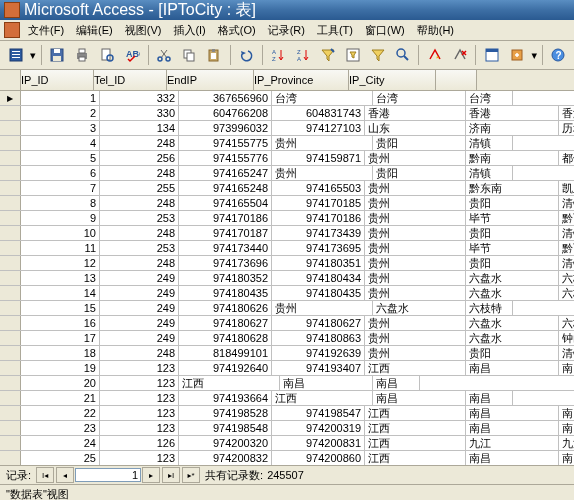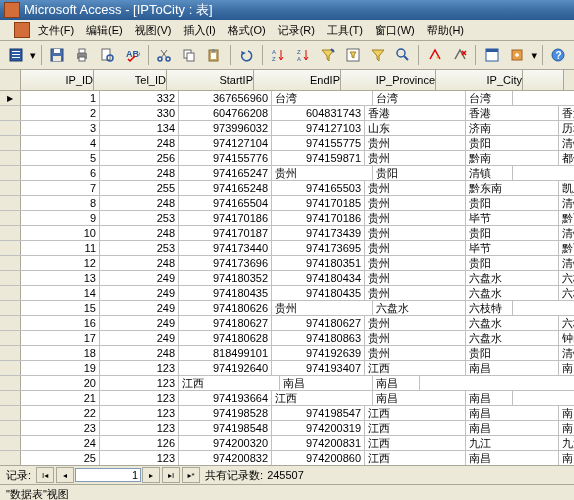--- a/index.html
+++ b/index.html
@@ -1,29 +1,29 @@
 <!DOCTYPE html>
 <html><head>
 <meta charset="utf-8">
 <style>
 html,body{margin:0;padding:0;font-family:"Microsoft YaHei","SimSun",Tahoma,sans-serif;font-size:11px;background:#ece9d8;width:574px;height:500px;overflow:hidden}
-.titlebar{background:linear-gradient(#5a8ec2,#3d6fa5 50%,#2a5a91);height:20px;color:#fff;display:flex;align-items:center;padding:0 4px;font-size:13px}
+.titlebar{background:linear-gradient(#5a8ec2,#3d6fa5 50%,#2a5a91);height:20px;color:#fff;display:flex;align-items:center;padding:0 4px;font-size:16px}
 .titlebar .icon{width:14px;height:14px;background:#d36e3a;border:1px solid #8a3e12;margin-right:4px;display:inline-block}
-.menubar{background:#ece9d8;height:20px;display:flex;align-items:center;padding:0 14px;border-bottom:1px solid #aca899}
+.menubar{background:#ece9d8;height:20px;display:flex;align-items:center;padding:0 4px;border-bottom:1px solid #aca899}
 .menubar .mi{padding:2px 6px;cursor:default}
 .menubar .sys{width:14px;height:14px;background:#d36e3a;border:1px solid #8a3e12;margin-right:2px}
 .toolbar{background:#ece9d8;height:28px;display:flex;align-items:center;padding:0 4px;border-bottom:1px solid #aca899;gap:2px}
 .tbtn{width:22px;height:22px;display:flex;align-items:center;justify-content:center;border:1px solid transparent;cursor:default}
 .tbtn svg{width:16px;height:16px}
 .tsep{width:1px;height:20px;background:#aca899;margin:0 2px}
 .tdrop{width:8px;display:flex;align-items:center;justify-content:center}
 .grid-wrap{position:relative;height:395px;background:#fff;overflow:hidden}
 .grid-header{display:flex;background:#ece9d8;border-bottom:1px solid #aca899;height:20px;position:relative}
 .row-sel-h{width:20px;border-right:1px solid #aca899;background:#ece9d8;flex-shrink:0}
-.col-h{border-right:1px solid #aca899;text-align:right;line-height:20px;font-size:11px;cursor:default;overflow:hidden;white-space:nowrap;flex-shrink:0;background:linear-gradient(#f8f8f4,#ece9d8)}
+.col-h{border-right:1px solid #aca899;text-align:left;line-height:20px;font-size:11px;cursor:default;overflow:hidden;white-space:nowrap;flex-shrink:0;background:linear-gradient(#f8f8f4,#ece9d8)}
 .grid-body{overflow:auto;height:375px}
 .row{display:flex;height:14px;border-bottom:1px solid #c0c0c0}
 .row-sel{width:20px;border-right:1px solid #aca899;background:#ece9d8;flex-shrink:0;display:flex;align-items:center;justify-content:center}
 .row-sel.cur::before{content:"▶";font-size:8px;color:#000}
 .cell{border-right:1px solid #c0c0c0;padding:0 3px;line-height:14px;overflow:hidden;white-space:nowrap;font-size:11px;flex-shrink:0}
 .cell.num{text-align:right}
 .navbar{height:18px;background:#ece9d8;border-top:1px solid #aca899;display:flex;align-items:center;font-size:11px;padding:0 2px}
 .navbar .lbl{margin:2px 4px}
 .navbtn{width:16px;height:14px;border:1px solid #aca899;background:#ece9d8;display:flex;align-items:center;justify-content:center;font-size:8px;margin:0 1px;cursor:default}
 .navinput{width:60px;height:12px;border:1px solid #7f9db9;font-size:11px;text-align:right;padding:0 2px}
@@ -188,21 +188,20 @@
         <text x="5.5" y="12" font-size="10" fill="#fff" font-weight="bold">?</text>
       </svg>
     </div>
 </div>
 
 <div class="grid-wrap">
   <div class="grid-header">
     <div class="row-sel-h"></div>
     <div class="col-h c0">IP_ID</div>
     <div class="col-h c1">Tel_ID</div>
-    <div class="col-h c2">StartIP</div>
     <div class="col-h c3">EndIP</div>
     <div class="col-h c4">IP_Province</div>
     <div class="col-h c5">IP_City</div>
     <div class="col-h c6"></div>
   </div>
   <div class="grid-body" id="grid-body">
       <div class="row">
         <div class="row-sel cur"></div>
         <div class="cell c0 num">1</div>
         <div class="cell c1 num">332</div>
@@ -228,21 +227,20 @@
         <div class="cell c2 num">973996032</div>
         <div class="cell c3 num">974127103</div>
         <div class="cell c4">山东</div>
         <div class="cell c5">济南</div>
         <div class="cell c6">历城</div>
       </div>
       <div class="row">
         <div class="row-sel"></div>
         <div class="cell c0 num">4</div>
         <div class="cell c1 num">248</div>
-        <div class="cell c2 num">974127104</div>
         <div class="cell c3 num">974155775</div>
         <div class="cell c4">贵州</div>
         <div class="cell c5">贵阳</div>
         <div class="cell c6">清镇</div>
       </div>
       <div class="row">
         <div class="row-sel"></div>
         <div class="cell c0 num">5</div>
         <div class="cell c1 num">256</div>
         <div class="cell c2 num">974155776</div>

